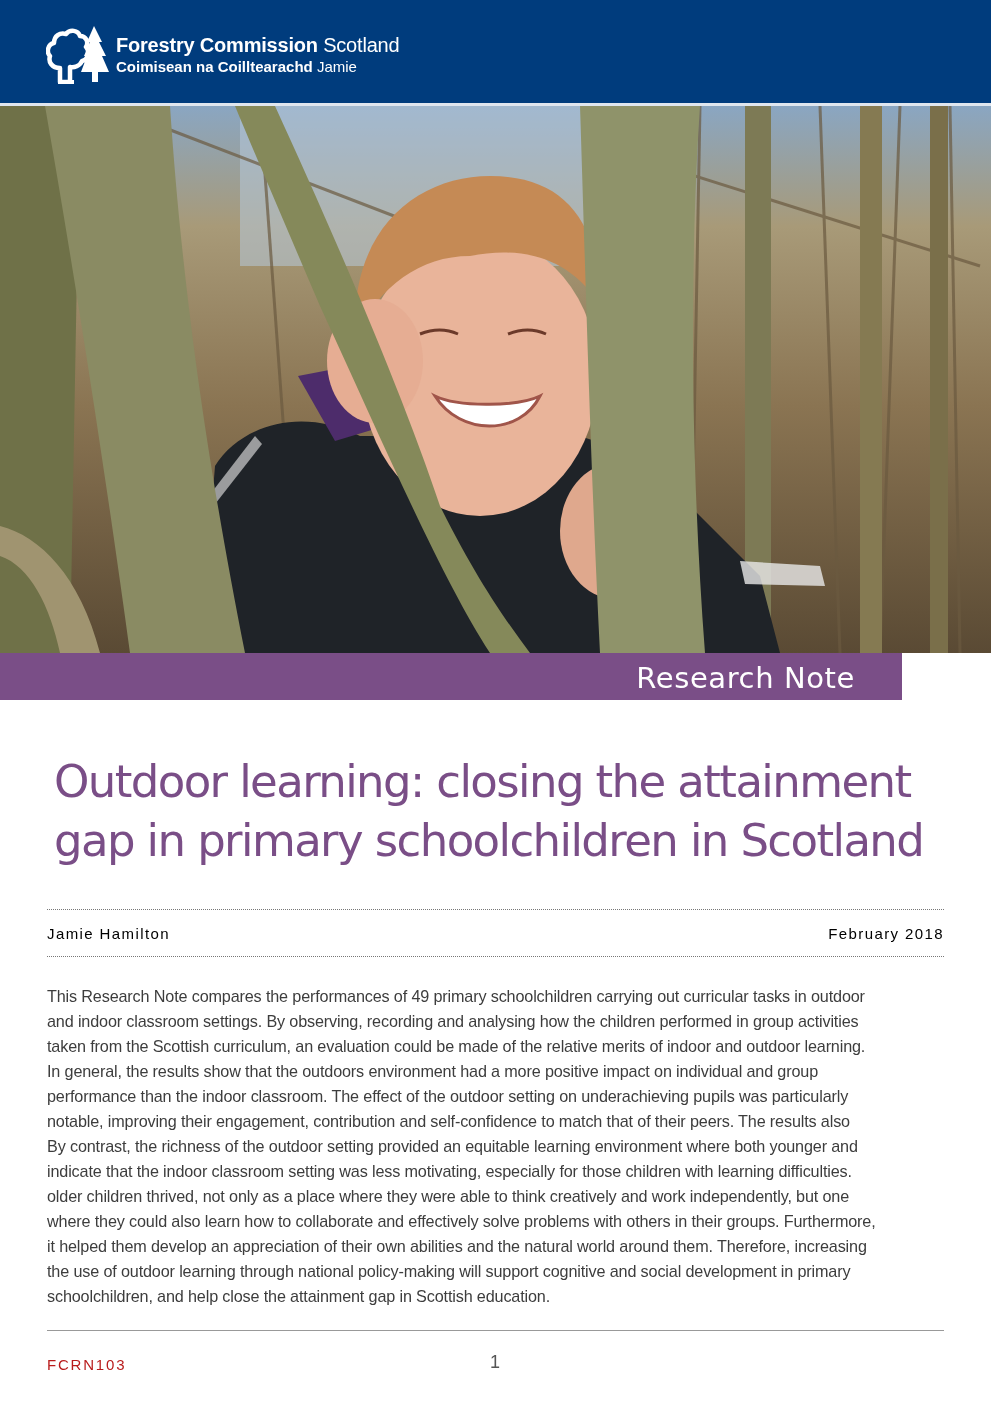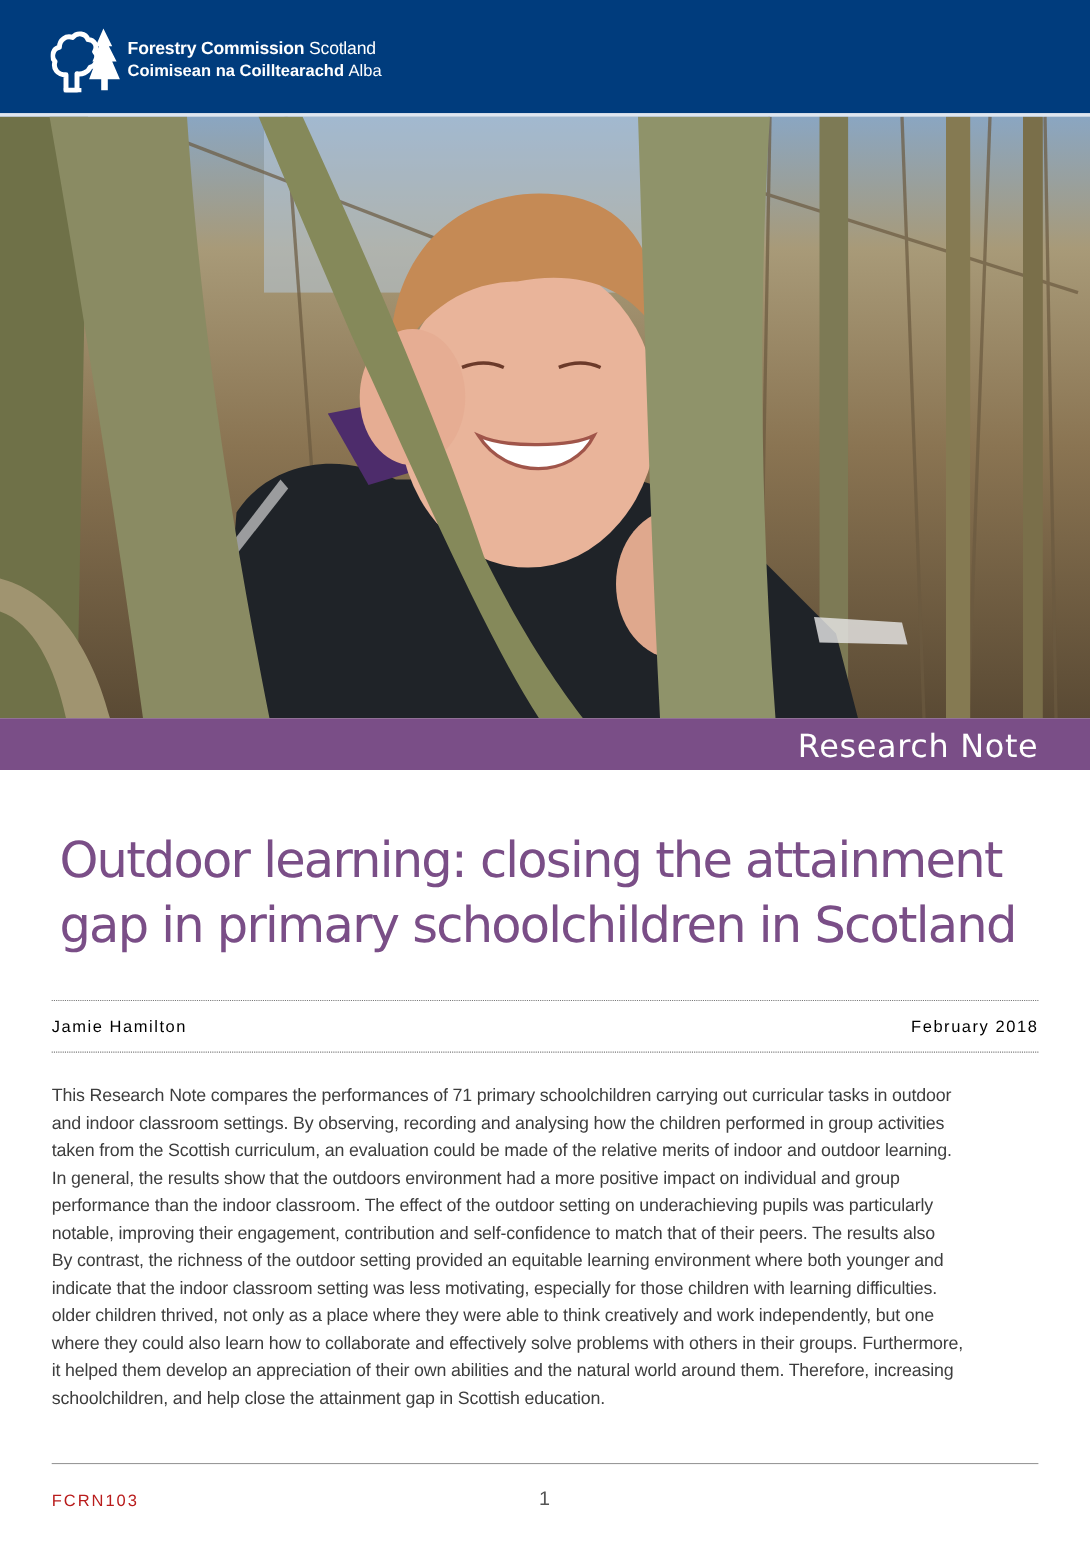--- a/index.html
+++ b/index.html
@@ -7,33 +7,33 @@
   body { position: relative; font-family: "Liberation Sans", sans-serif; color: #3a3a3a; }
 
   .header {
     position: absolute; left: 0; top: 0; width: 991px; height: 103px;
     background: #003c7d;
   }
   .header-rule { position: absolute; left: 0; top: 103px; width: 991px; height: 3px; background: #dfe6ef; }
   .logo { position: absolute; left: 46px; top: 24px; height: 60px; display: flex; align-items: center; }
   .logo svg { display: block; }
   .logo-text { margin-left: 6px; color: #ffffff; line-height: 1; }
-  .logo-line1 { font-size: 16px; font-weight: bold; letter-spacing: -0.2px; }
+  .logo-line1 { font-size: 20px; font-weight: bold; letter-spacing: -0.2px; }
   .logo-line1 .light { font-weight: normal; }
   .logo-line2 { font-size: 15px; font-weight: bold; margin-top: 4px; }
   .logo-line2 .light { font-weight: normal; }
 
   .photo {
     position: absolute; left: 0; top: 106px; width: 991px; height: 547px; overflow: hidden;
     background: linear-gradient(180deg, #8aa6c2 0%, #a89a78 22%, #8a7452 55%, #5a4a34 100%);
   }
   .photo svg { position: absolute; left: 0; top: 0; }
 
   .band {
-    position: absolute; left: 0; top: 653px; width: 991px; height: 47px;
+    position: absolute; left: 0; top: 653px; width: 902px; height: 47px;
     background: #7a4e87;
   }
   .band-label {
     position: absolute; right: 47px; top: 8px; color: #ffffff;
     font-size: 29px; letter-spacing: 0.6px; font-family: "DejaVu Sans", sans-serif; font-weight: normal;
   }
 
   .title {
     position: absolute; left: 54px; top: 752px; width: 910px;
     color: #7a4e87; font-family: "DejaVu Sans", sans-serif; font-weight: normal;
@@ -62,21 +62,21 @@
   <div class="logo">
     <svg width="64" height="60" viewBox="0 0 64 60">
 
       <path d="M14 58 L14 44 C6 44 2 38 4 32 C0 28 2 20 8 19 C8 12 14 8 20 10 C24 5 32 6 34 12 C40 12 43 18 40 23 C44 27 42 36 36 37 C34 42 28 44 24 43 L24 58 Z" fill="none" stroke="#ffffff" stroke-width="4.5" stroke-linejoin="round"></path>
       <path d="M12 58 L28 58" stroke="#ffffff" stroke-width="4"></path>
 
       <path d="M48 2 L56 18 L53 18 L60 32 L56 32 L63 48 L52 48 L52 58 L46 58 L46 48 L35 48 L41 32 L38 32 L44 18 L41 18 Z" fill="#ffffff"></path>
     </svg>
     <div class="logo-text">
       <div class="logo-line1"><span>Forestry Commission</span> <span class="light">Scotland</span></div>
-      <div class="logo-line2"><span>Coimisean na Coilltearachd</span> <span class="light">Alba</span></div>
+      <div class="logo-line2"><span>Coimisean na Coilltearachd</span> <span class="light">Jamie</span></div>
     </div>
   </div>
 </div>
 <div class="header-rule"></div>
 
 <div class="photo">
   <svg width="991" height="547" viewBox="0 0 991 547">
 
     <rect x="240" y="0" width="380" height="160" fill="#b7c9da" opacity="0.55"></rect>
 
@@ -131,29 +131,30 @@
 </h1>
 
 <div class="rule-dotted" style="top:909px;"></div>
 <div class="byline">
   <span class="author">Jamie Hamilton</span>
   <span class="date">February 2018</span>
 </div>
 <div class="rule-dotted" style="top:956px;"></div>
 
 <div class="abstract">
-  <span class="line">This Research Note compares the performances of 71 primary schoolchildren carrying out curricular tasks in outdoor</span>
+  <span class="line">This Research Note compares the performances of 49 primary schoolchildren carrying out curricular tasks in outdoor</span>
   <span class="line">and indoor classroom settings. By observing, recording and analysing how the children performed in group activities</span>
   <span class="line">taken from the Scottish curriculum, an evaluation could be made of the relative merits of indoor and outdoor learning.</span>
   <span class="line">In general, the results show that the outdoors environment had a more positive impact on individual and group</span>
   <span class="line">performance than the indoor classroom. The effect of the outdoor setting on underachieving pupils was particularly</span>
   <span class="line">notable, improving their engagement, contribution and self-confidence to match that of their peers. The results also</span>
   <span class="line">By contrast, the richness of the outdoor setting provided an equitable learning environment where both younger and</span>
   <span class="line">indicate that the indoor classroom setting was less motivating, especially for those children with learning difficulties.</span>
   <span class="line">older children thrived, not only as a place where they were able to think creatively and work independently, but one</span>
   <span class="line">where they could also learn how to collaborate and effectively solve problems with others in their groups. Furthermore,</span>
   <span class="line">it helped them develop an appreciation of their own abilities and the natural world around them. Therefore, increasing</span>
+  <span class="line">the use of outdoor learning through national policy-making will support cognitive and social development in primary</span>
   <span class="line">schoolchildren, and help close the attainment gap in Scottish education.</span>
 </div>
 
 <div class="rule-solid"></div>
 <div class="footer-code">FCRN103</div>
 <div class="footer-page">1</div>
 
 </body></html>

